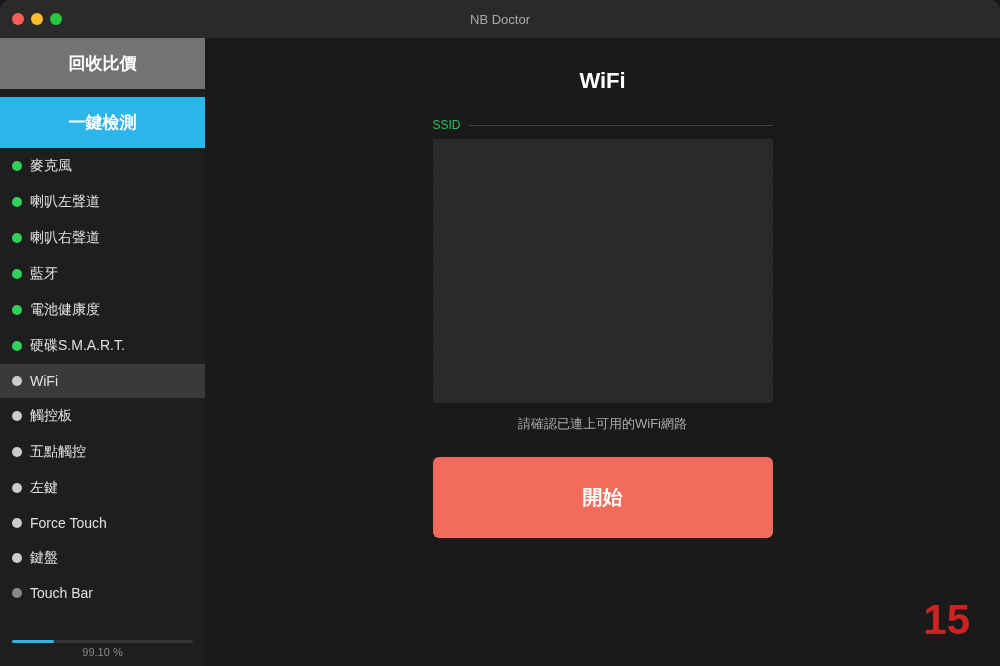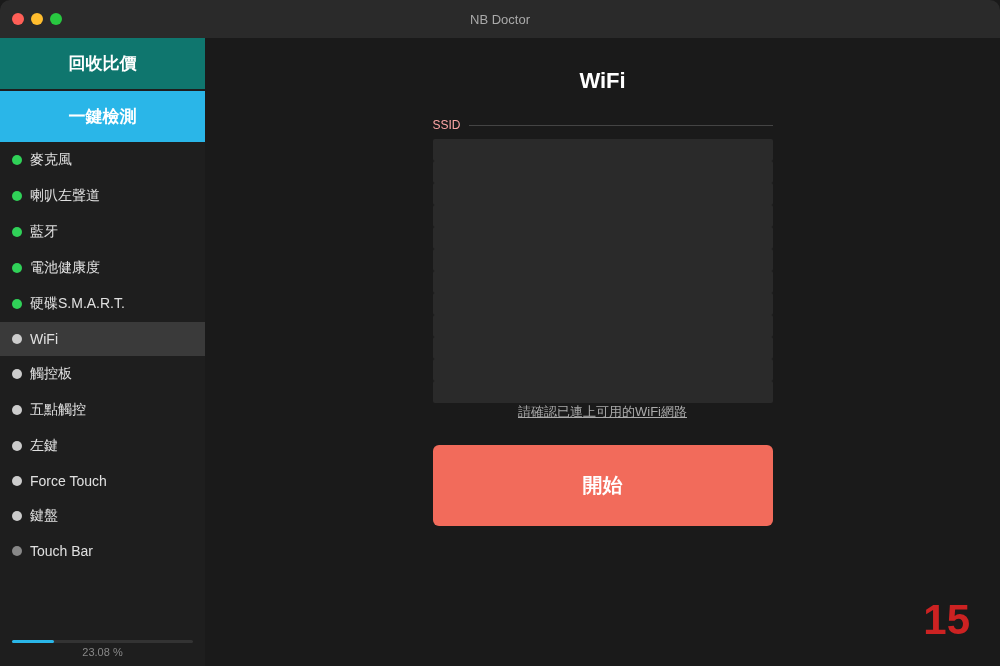--- a/index.html
+++ b/index.html
@@ -61,40 +61,40 @@
     .sidebar {
       width: 205px;
       background: #1e1e1e;
       flex-shrink: 0;
       display: flex;
       flex-direction: column;
       overflow: hidden;
     }
 
     .btn-recycle {
-      background: #0f766e;
+      background: #737373;
       color: white;
       font-size: 17px;
       font-weight: 600;
       text-align: center;
       padding: 14px;
       cursor: pointer;
       flex-shrink: 0;
     }
 
     .btn-onekey {
       background: #2ab6e8;
       color: white;
       font-size: 17px;
       font-weight: 600;
       text-align: center;
       padding: 14px;
       cursor: pointer;
       flex-shrink: 0;
-      margin-top: 2px;
+      margin-top: 8px;
     }
 
     .sidebar-list {
       flex: 1;
       overflow-y: auto;
       overflow-x: hidden;
     }
 
     .sidebar-list::-webkit-scrollbar {
       width: 4px;
@@ -188,21 +188,21 @@
     .wifi-row {
       height: 22px;
       background: #2a2a2a;
       border-radius: 2px;
     }
 
     .wifi-note {
       color: #aaa;
       font-size: 13px;
       text-align: center;
-      text-decoration: underline;
+      margin-top: 12px;
     }
 
     
     .btn-start {
       margin-top: 24px;
       background: #f26b5b;
       color: white;
       font-size: 20px;
       font-weight: 600;
       width: 340px;
@@ -222,21 +222,21 @@
     }
 
     .wifi-ssid-row {
       display: flex;
       align-items: center;
       justify-content: space-between;
       margin-bottom: 4px;
     }
 
     .ssid-label {
-      color: #fca5a5;
+      color: #22c55e;
       font-size: 12px;
     }
 
     .ssid-bar {
       flex: 1;
       height: 1px;
       background: #444;
       margin-left: 8px;
     }
   </style>
@@ -263,20 +263,24 @@
     <div class="sidebar-item">
           <div class="dot green"></div>
           <span>麥克風</span>
         </div>
         <div class="sidebar-item">
           <div class="dot green"></div>
           <span>喇叭左聲道</span>
         </div>
         <div class="sidebar-item">
           <div class="dot green"></div>
+          <span>喇叭右聲道</span>
+        </div>
+        <div class="sidebar-item">
+          <div class="dot green"></div>
           <span>藍牙</span>
         </div>
         <div class="sidebar-item">
           <div class="dot green"></div>
           <span>電池健康度</span>
         </div>
         <div class="sidebar-item">
           <div class="dot green"></div>
           <span>硬碟S.M.A.R.T.</span>
         </div>
@@ -307,21 +311,21 @@
         <div class="sidebar-item">
           <div class="dot gray"></div>
           <span>Touch Bar</span>
         </div>
       </div>
 
     <div class="sidebar-progress">
       <div class="progress-bar-bg">
         <div class="progress-bar-fill"></div>
       </div>
-      <div class="progress-text">23.08 %</div>
+      <div class="progress-text">99.10 %</div>
     </div>
   </div>
 
   <div class="content">
     <div class="content-title">WiFi</div>
 
     <div class="wifi-table">
 
       <div class="wifi-ssid-row">
         <span class="ssid-label">SSID</span>

